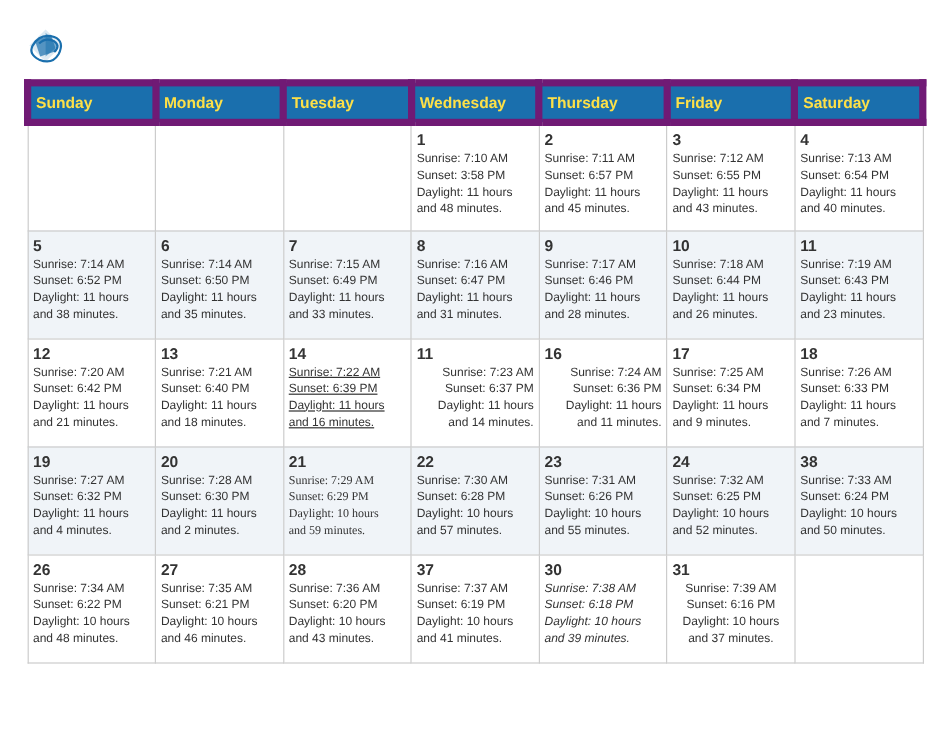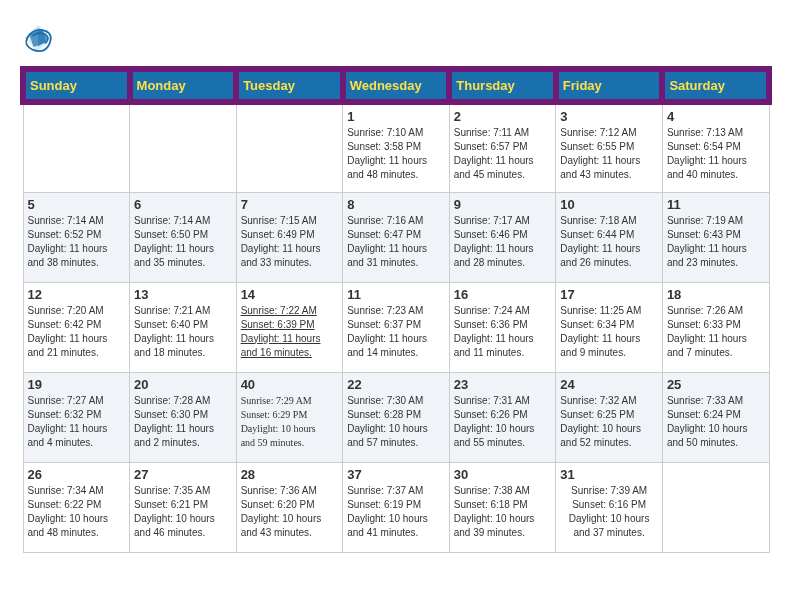--- a/index.html
+++ b/index.html
@@ -222,35 +222,35 @@
         </td>
         <td>
           <div class="day-number">14</div>
           <div class="day-info" style="white-space: pre-line; text-decoration: underline;">Sunrise: 7:22 AM
 Sunset: 6:39 PM
 Daylight: 11 hours
 and 16 minutes.</div>
         </td>
         <td>
           <div class="day-number">11</div>
-          <div class="day-info" style="white-space: pre-line;">Sunrise: 7:23 AM
+          <div class="day-info" style="white-space: pre-line; text-align: right;">Sunrise: 7:23 AM
 Sunset: 6:37 PM
 Daylight: 11 hours
 and 14 minutes.</div>
         </td>
         <td>
           <div class="day-number">16</div>
-          <div class="day-info" style="white-space: pre-line;">Sunrise: 7:24 AM
+          <div class="day-info" style="white-space: pre-line; text-align: right;">Sunrise: 7:24 AM
 Sunset: 6:36 PM
 Daylight: 11 hours
 and 11 minutes.</div>
         </td>
         <td>
           <div class="day-number">17</div>
-          <div class="day-info" style="white-space: pre-line;">Sunrise: 11:25 AM
+          <div class="day-info" style="white-space: pre-line;">Sunrise: 7:25 AM
 Sunset: 6:34 PM
 Daylight: 11 hours
 and 9 minutes.</div>
         </td>
         <td>
           <div class="day-number">18</div>
           <div class="day-info" style="white-space: pre-line;">Sunrise: 7:26 AM
 Sunset: 6:33 PM
 Daylight: 11 hours
 and 7 minutes.</div>
@@ -265,21 +265,21 @@
 and 4 minutes.</div>
         </td>
         <td>
           <div class="day-number">20</div>
           <div class="day-info" style="white-space: pre-line;">Sunrise: 7:28 AM
 Sunset: 6:30 PM
 Daylight: 11 hours
 and 2 minutes.</div>
         </td>
         <td>
-          <div class="day-number">40</div>
+          <div class="day-number">21</div>
           <div class="day-info" style="white-space: pre-line; font-family: Liberation Serif, serif;">Sunrise: 7:29 AM
 Sunset: 6:29 PM
 Daylight: 10 hours
 and 59 minutes.</div>
         </td>
         <td>
           <div class="day-number">22</div>
           <div class="day-info" style="white-space: pre-line;">Sunrise: 7:30 AM
 Sunset: 6:28 PM
 Daylight: 10 hours
@@ -293,21 +293,21 @@
 and 55 minutes.</div>
         </td>
         <td>
           <div class="day-number">24</div>
           <div class="day-info" style="white-space: pre-line;">Sunrise: 7:32 AM
 Sunset: 6:25 PM
 Daylight: 10 hours
 and 52 minutes.</div>
         </td>
         <td>
-          <div class="day-number">25</div>
+          <div class="day-number">38</div>
           <div class="day-info" style="white-space: pre-line;">Sunrise: 7:33 AM
 Sunset: 6:24 PM
 Daylight: 10 hours
 and 50 minutes.</div>
         </td>
       </tr>
       <tr>
         <td>
           <div class="day-number">26</div>
           <div class="day-info" style="white-space: pre-line;">Sunrise: 7:34 AM
@@ -331,21 +331,21 @@
         </td>
         <td>
           <div class="day-number">37</div>
           <div class="day-info" style="white-space: pre-line;">Sunrise: 7:37 AM
 Sunset: 6:19 PM
 Daylight: 10 hours
 and 41 minutes.</div>
         </td>
         <td>
           <div class="day-number">30</div>
-          <div class="day-info" style="white-space: pre-line;">Sunrise: 7:38 AM
+          <div class="day-info" style="white-space: pre-line; font-style: italic;">Sunrise: 7:38 AM
 Sunset: 6:18 PM
 Daylight: 10 hours
 and 39 minutes.</div>
         </td>
         <td>
           <div class="day-number">31</div>
           <div class="day-info" style="white-space: pre-line; text-align: center;">Sunrise: 7:39 AM
 Sunset: 6:16 PM
 Daylight: 10 hours
 and 37 minutes.</div>

